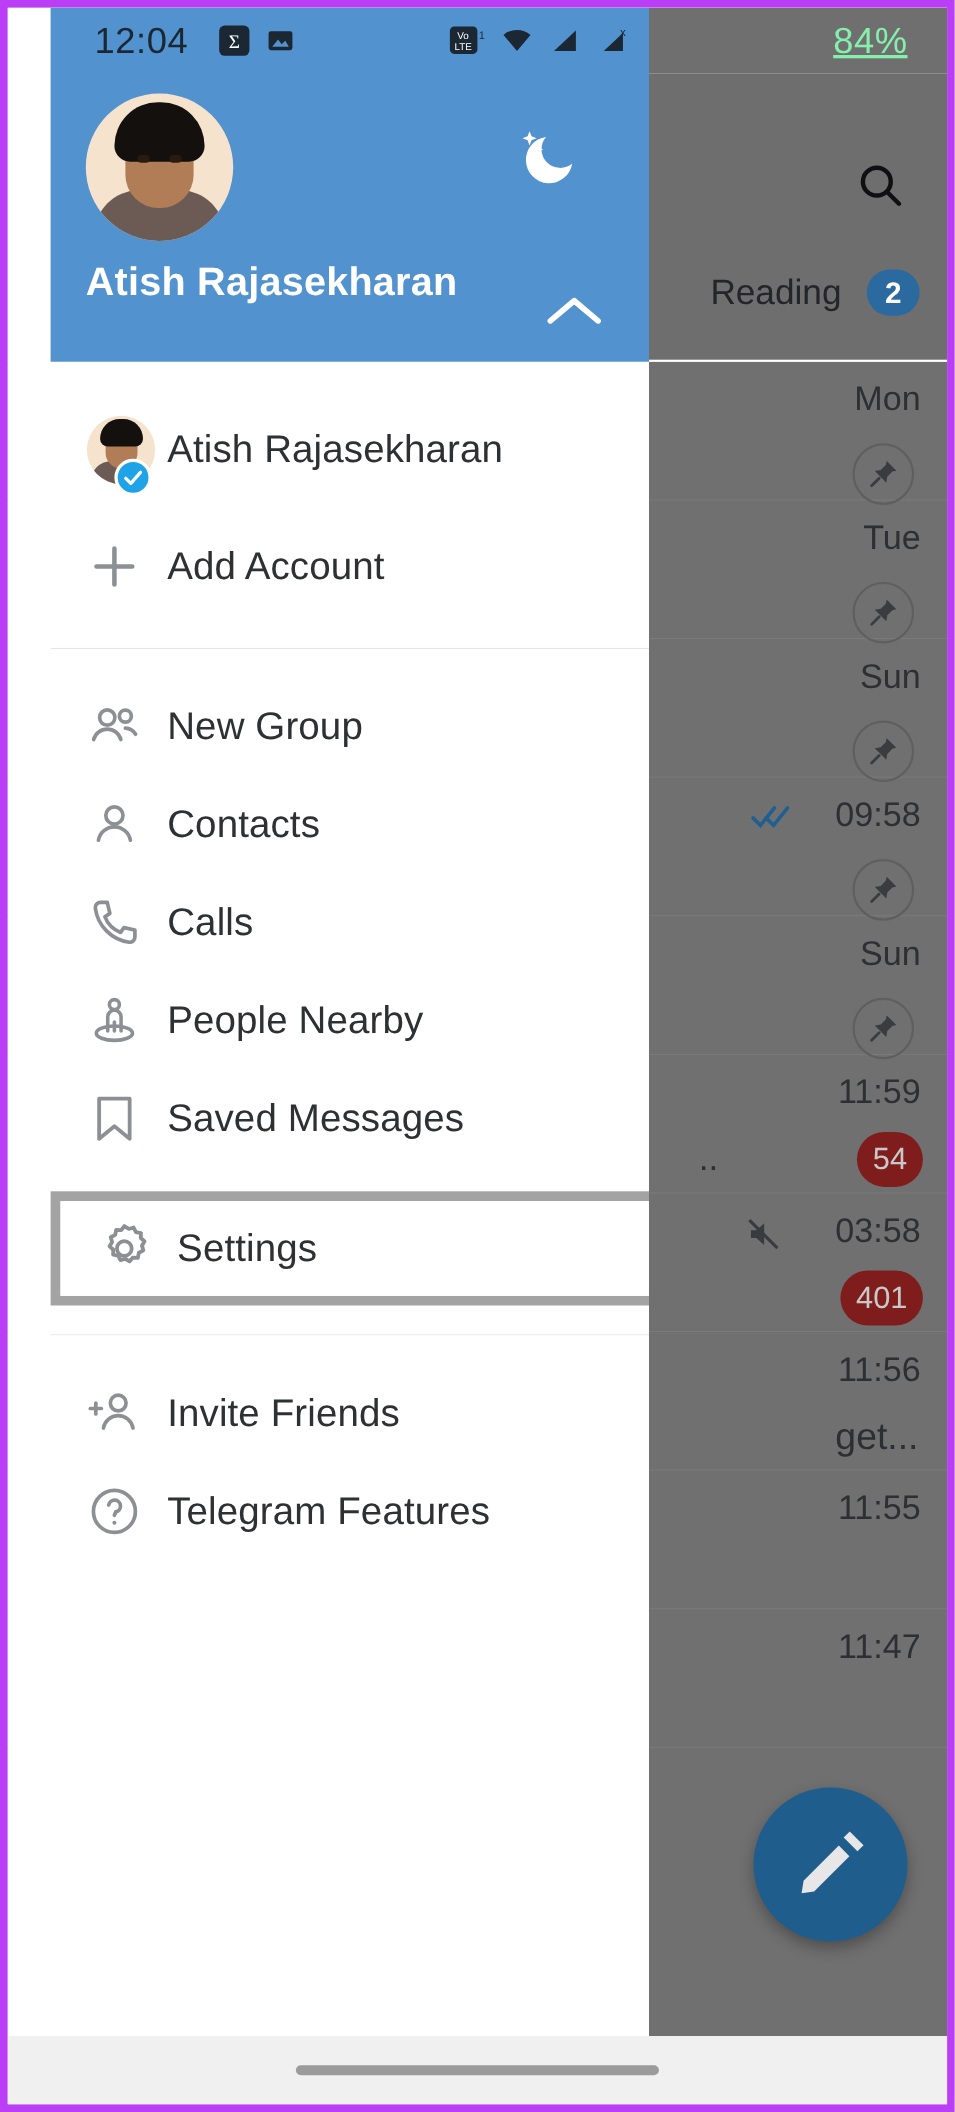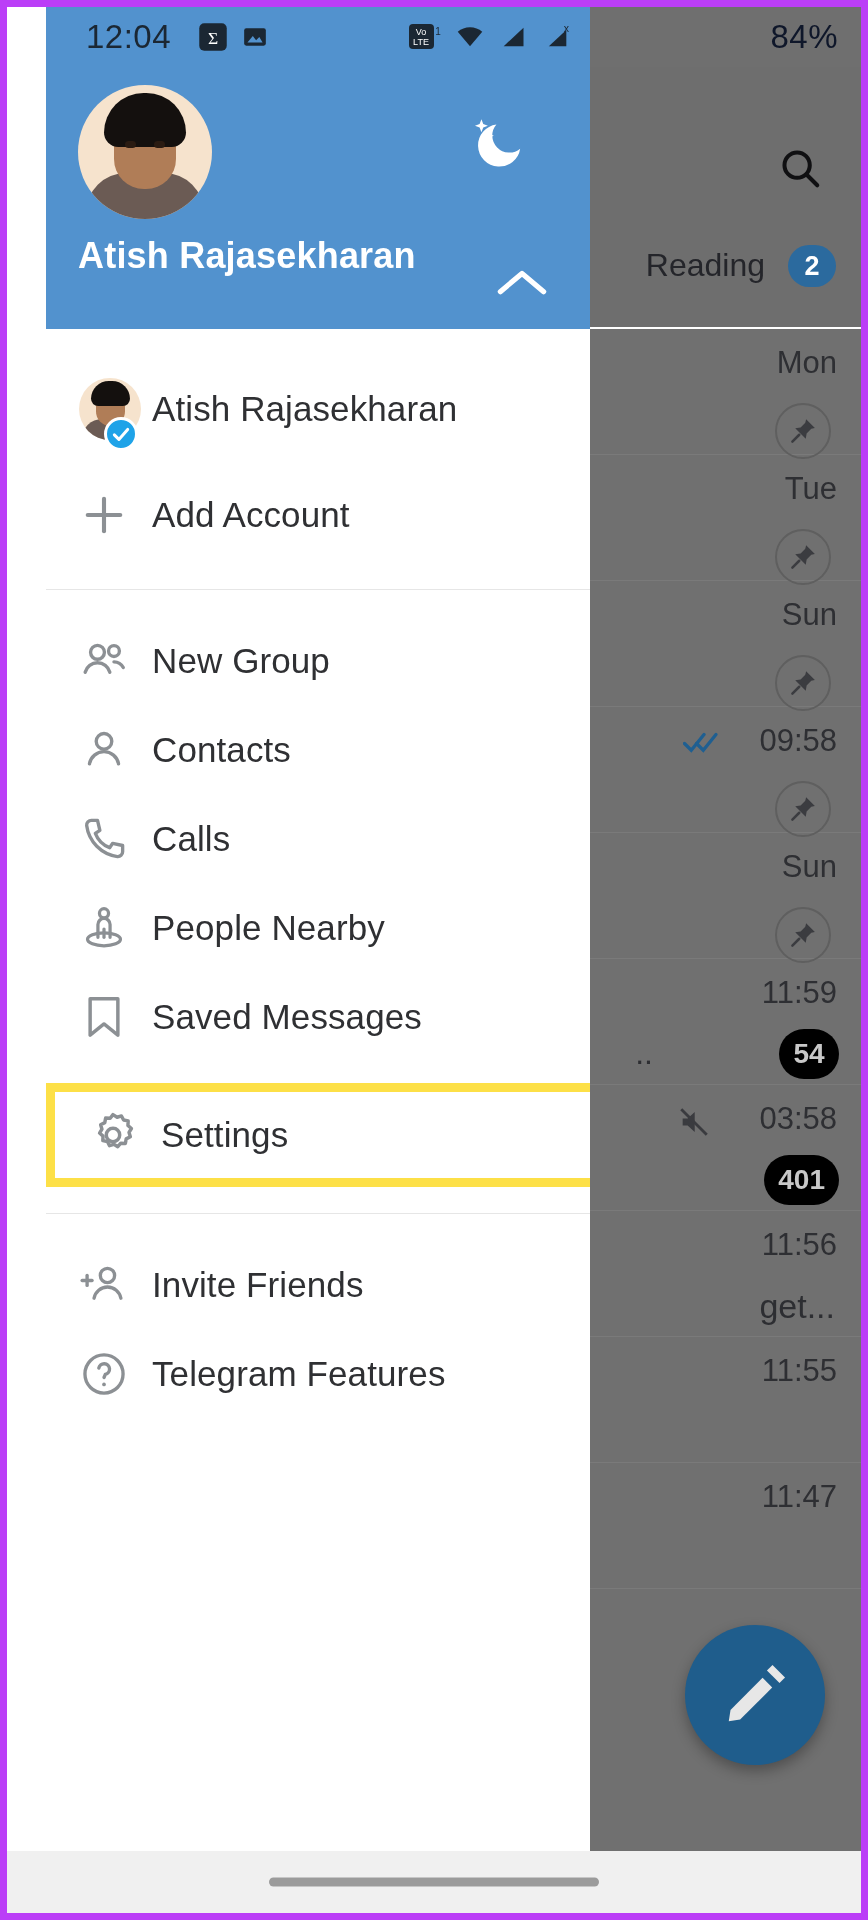--- a/index.html
+++ b/index.html
@@ -21,22 +21,22 @@
   
   #bg-app{
     position:absolute; top:0; left:0; right:0; bottom:0;
     background:#ffffff;
   }
   #bg-statusbar{
     position:absolute; top:0; left:0; right:0; height:60px;
     background:#6f6f6f;
   }
   #bg-statusbar .pct{
-    position:absolute; right:23px; top:50%; transform:translateY(-50%);
-    font-size:33px; color:#0f172a; letter-spacing:.5px;
+    position:absolute; right:36px; top:50%; transform:translateY(-50%);
+    font-size:33px; color:#86efac; letter-spacing:.5px;text-decoration:underline;
   }
   #bg-toolbar{
     position:absolute; top:60px; left:0; right:0; height:260px;
     background:#6e6e6e;
   }
   #bg-search-icon{
     position:absolute; right:38px; top:78px;
     width:46px; height:46px;
   }
   #bg-search-icon svg{ display:block; }
@@ -73,22 +73,22 @@
   }
   .bg-row .pin{
     position:absolute; right:30px; top:74px;
     width:56px; height:56px; border-radius:50%;
     border:2px solid #5f5f5f;
     display:flex; align-items:center; justify-content:center;
   }
   .bg-row .count{
     position:absolute; right:22px; top:70px;
     min-width:60px; height:50px; border-radius:25px;
-    background:#000000; color:#c8c8c8;
-    font-size:28px; font-weight:bold;
+    background:#7f1d1d; color:#c8c8c8;
+    font-size:28px; font-weight:normal;
     display:flex; align-items:center; justify-content:center; padding:0 14px;
   }
   .bg-row .snippet{
     position:absolute; right:26px; top:76px;
     font-size:34px; color:#2d2e32; white-space:nowrap;
   }
   .bg-row .msgfrag{
     position:absolute; right:208px; top:76px;
     font-size:32px; color:#2d2e32; white-space:nowrap;
   }
@@ -498,21 +498,21 @@
         <div class="ico">
           <svg class="icon-svg" width="52" height="52" viewBox="0 0 24 24" fill="none" stroke="#8c9094" stroke-width="1.6" stroke-linejoin="round">
             <path d="M5.6 3.6 L18.4 3.6 L18.4 20.4 L12 15.2 L5.6 20.4 Z"></path>
           </svg>
         </div>
         <div class="label">Saved Messages</div>
       </div>
 
       <div class="sect-pad-bot"></div>
 
-      <div id="settings-highlight" style="background: #fde047;">
+      <div id="settings-highlight" style="background: #a3a3a3;">
         <div id="settings-inner">
           <div class="menu-item">
             <div class="ico">
               <svg class="icon-svg" width="52" height="52" viewBox="0 0 24 24" fill="none" stroke="#8c9094" stroke-width="1.6" stroke-linejoin="round">
                 <circle cx="12" cy="12" r="3.1"></circle>
                 <path d="M12 2.6 l1.9 1.2 2.0 -0.6 1.0 1.9 2.1 0.4 -0.1 2.1 1.6 1.4 -1.1 1.8 0.6 2.0 -1.9 1.0 -0.4 2.1 -2.1 -0.1 -1.4 1.6 -1.8 -1.1 -2.0 0.6 -1.0 -1.9 -2.1 -0.4 0.1 -2.1 -1.6 -1.4 1.1 -1.8 -0.6 -2.0 1.9 -1.0 0.4 -2.1 2.1 0.1 Z"></path>
               </svg>
             </div>
             <div class="label">Settings</div>
           </div>

